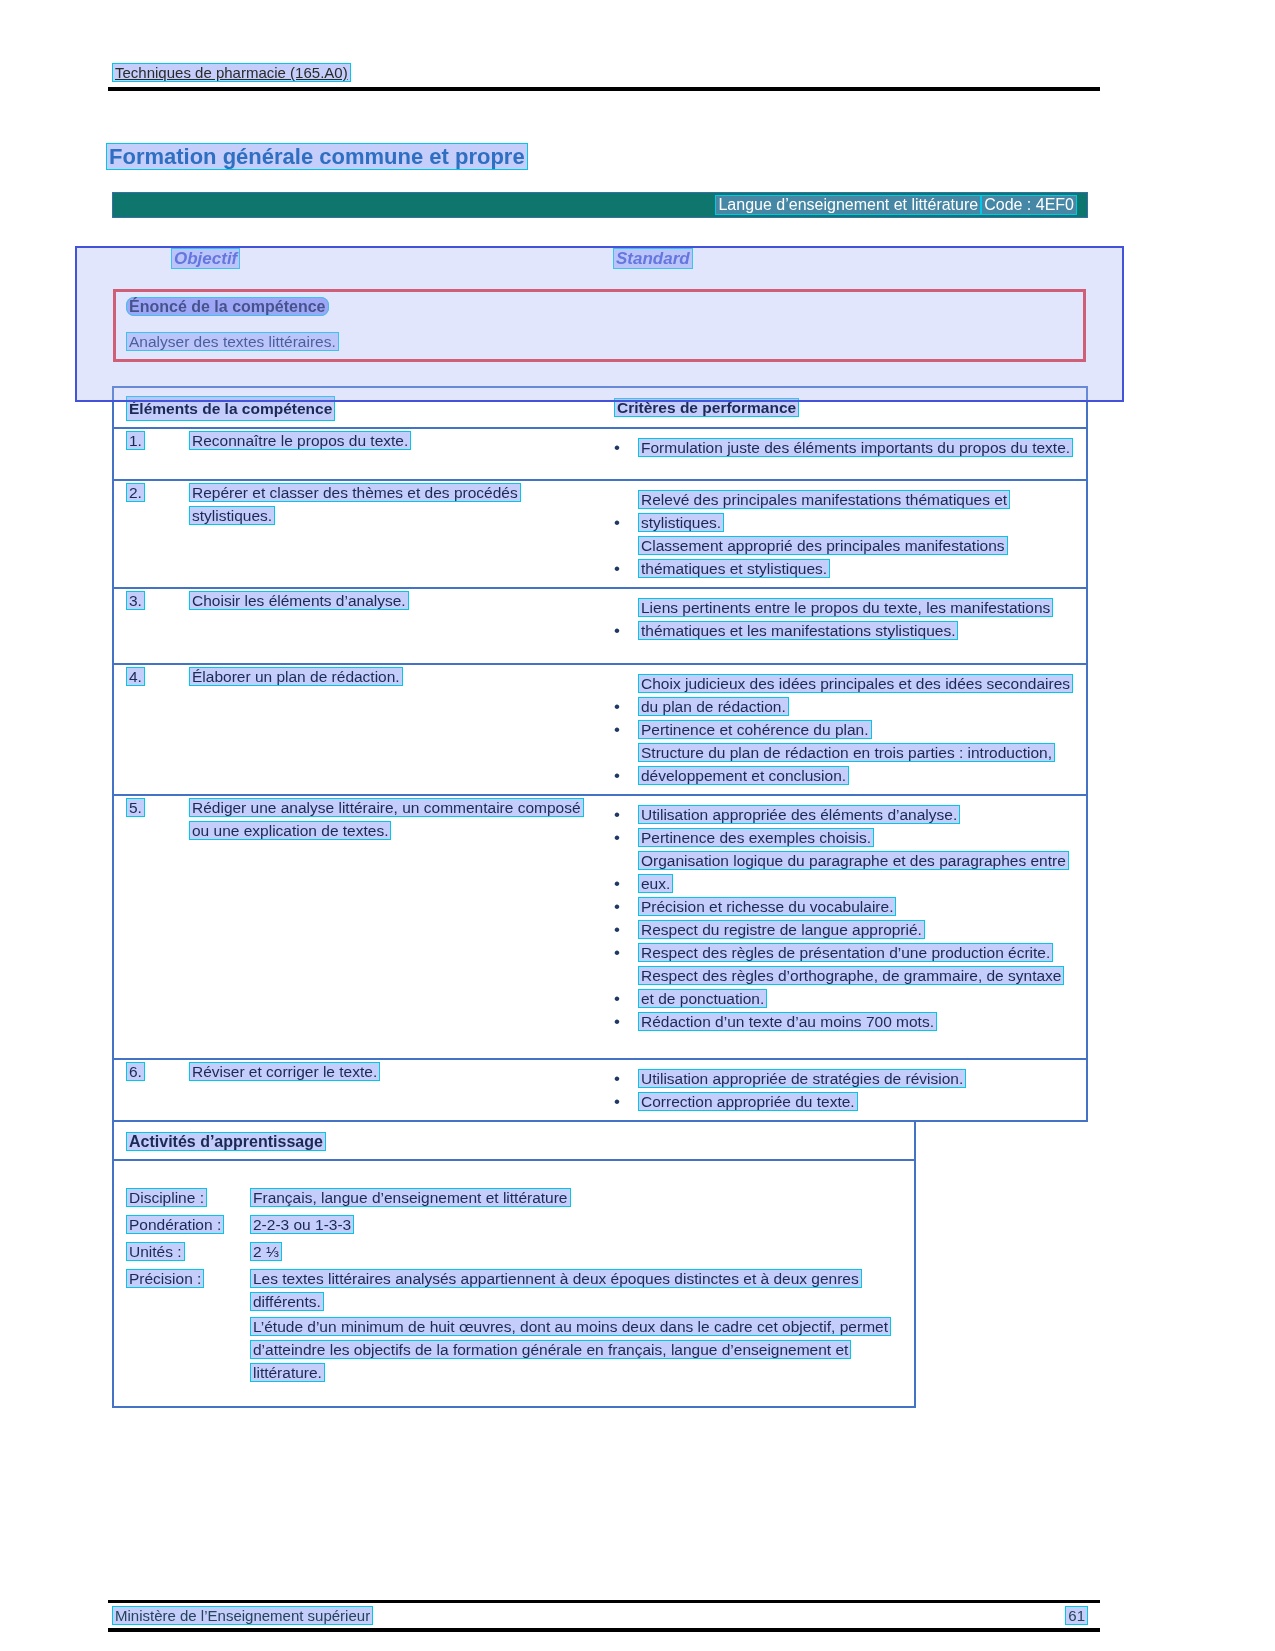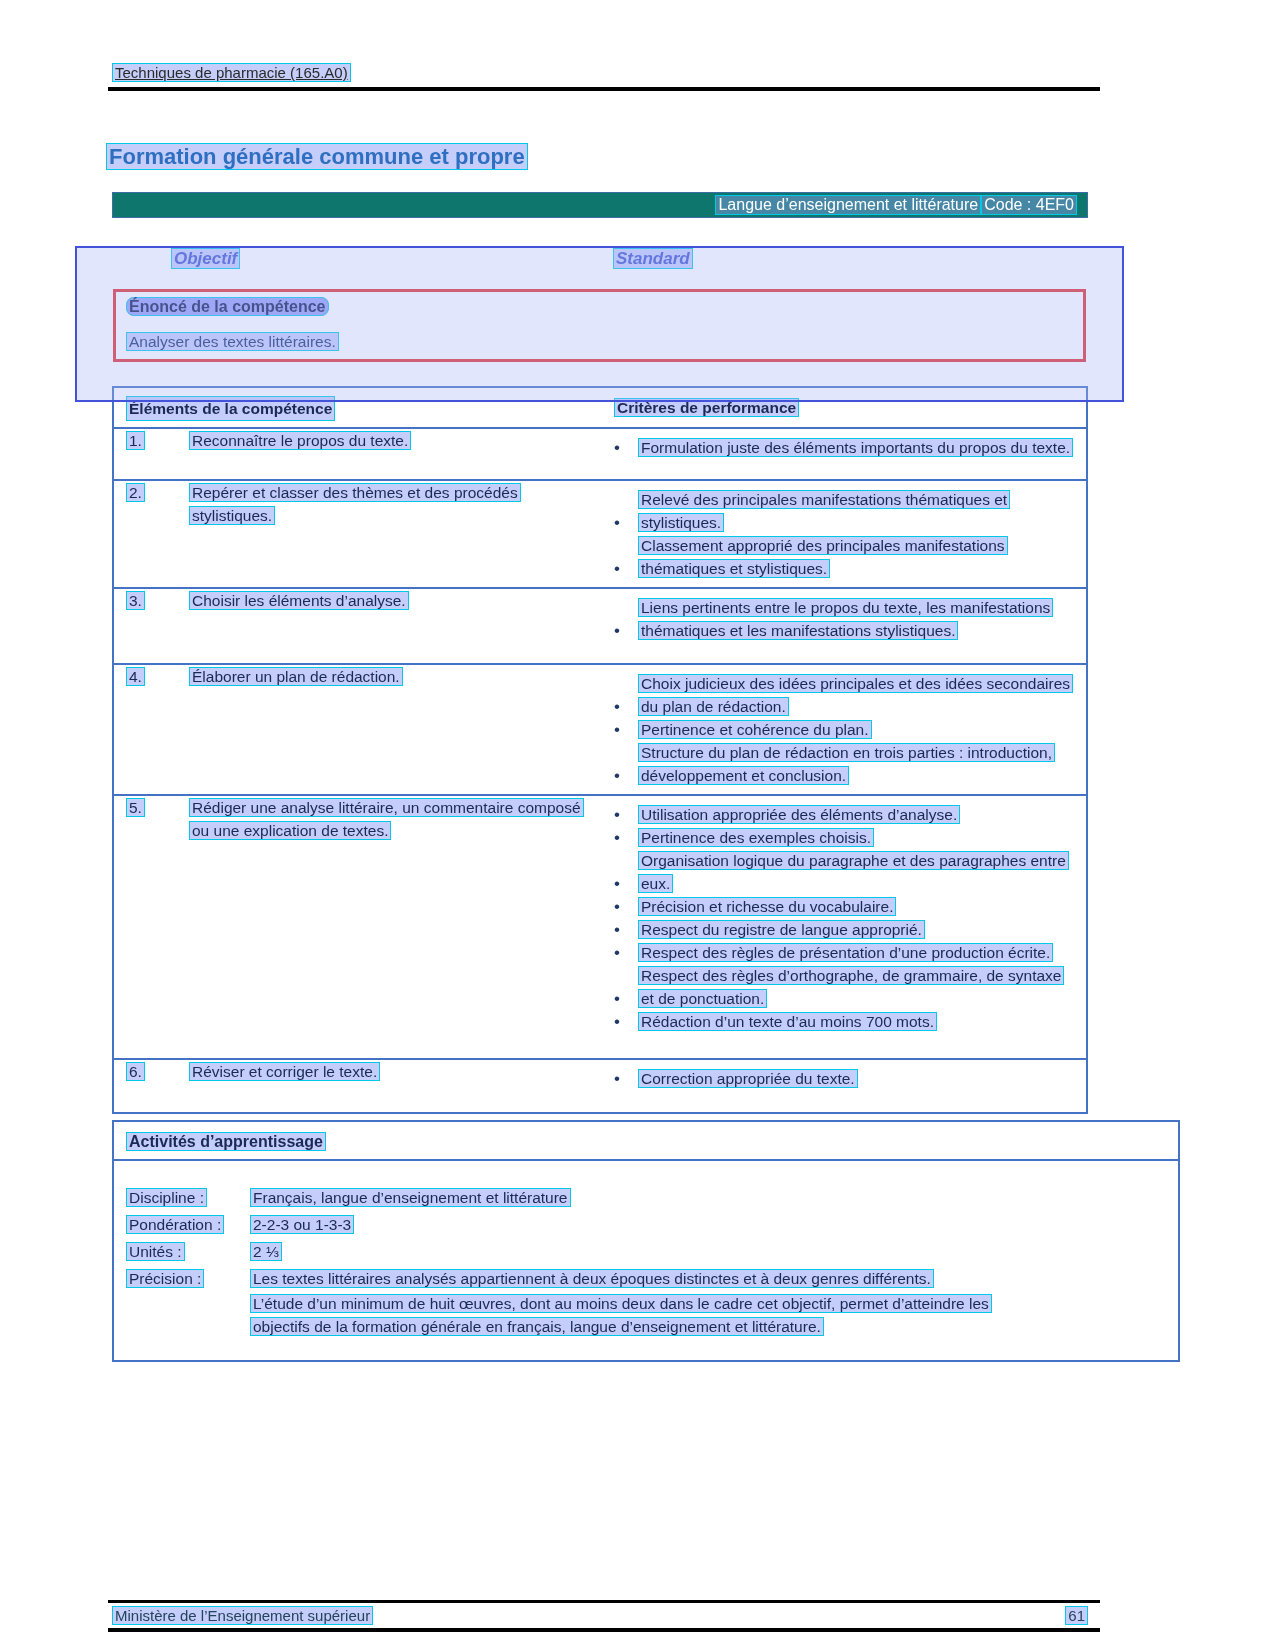--- a/index.html
+++ b/index.html
@@ -75,21 +75,21 @@
   .ctext { flex: 1; }
   .r1 { min-height: 52px; }
   .r2 { min-height: 99px; }
   .r3 { min-height: 76px; }
   .r4 { min-height: 124px; }
   .r5 { min-height: 264px; }
   .r6 { min-height: 54px; }
 
   
   .act-table {
-    position: absolute; left: 112px; top: 1120px; width: 1068px;
+    position: absolute; left: 112px; top: 1120px; width: 804px;
     border: 2px solid #4472c4; background: #fff; font-size: 15.5px; line-height: 23px;
   }
   .act-head { padding: 8px 12px 6px 12px; font-size: 16px; border-bottom: 2px solid #4472c4; }
   .act-body { padding: 25px 0 16px 0; }
   .act-row { display: flex; padding: 0 12px; margin-bottom: 4px; }
   .act-label { flex: 0 0 124px; }
   .act-value { flex: 1; max-width: 790px; }
   .para { display: block; margin-bottom: 2px; }
 
   
@@ -255,20 +255,24 @@
     </div>
 
     <div class="trow r6">
       <div class="cell-l">
         <span class="num"><span class="hl">6.</span></span>
         <span class="etext"><span class="hl">Réviser et corriger le texte.</span></span>
       </div>
       <div class="cell-r">
         <div class="crit">
           <span class="bullet"></span>
+          <span class="ctext"><span class="hl">Utilisation appropriée de stratégies de révision.</span></span>
+        </div>
+        <div class="crit">
+          <span class="bullet"></span>
           <span class="ctext"><span class="hl">Correction appropriée du texte.</span></span>
         </div>
       </div>
     </div>
 
   </div>
 
   <div class="act-table">
     <div class="act-head">
       <span class="hl b">Activités d’apprentissage</span>

